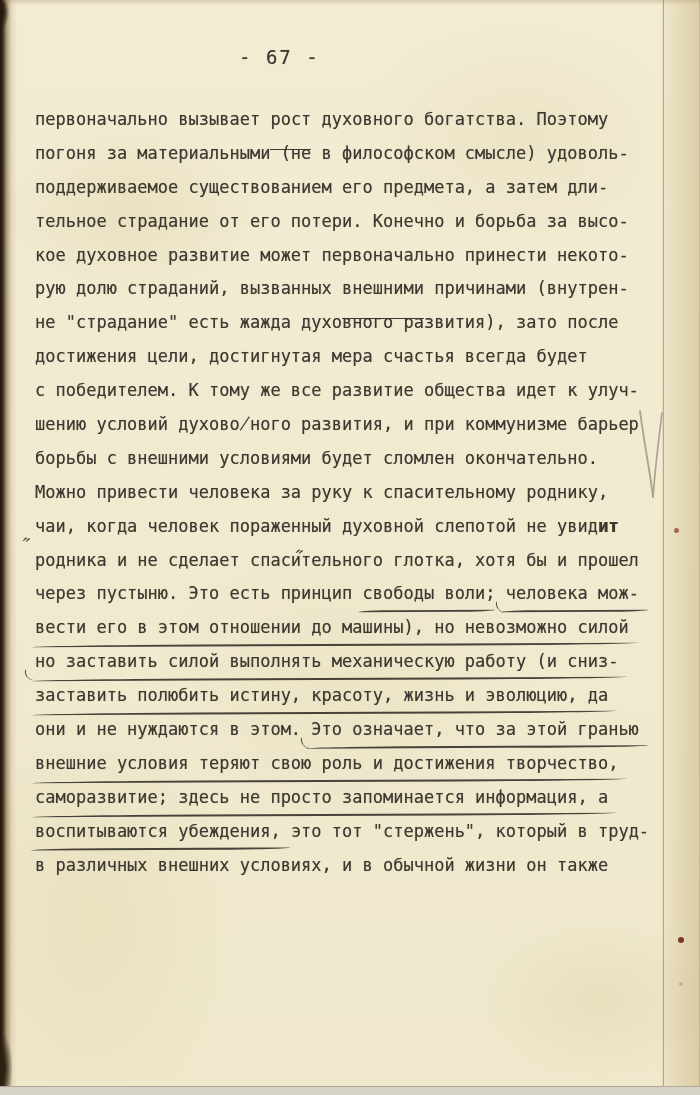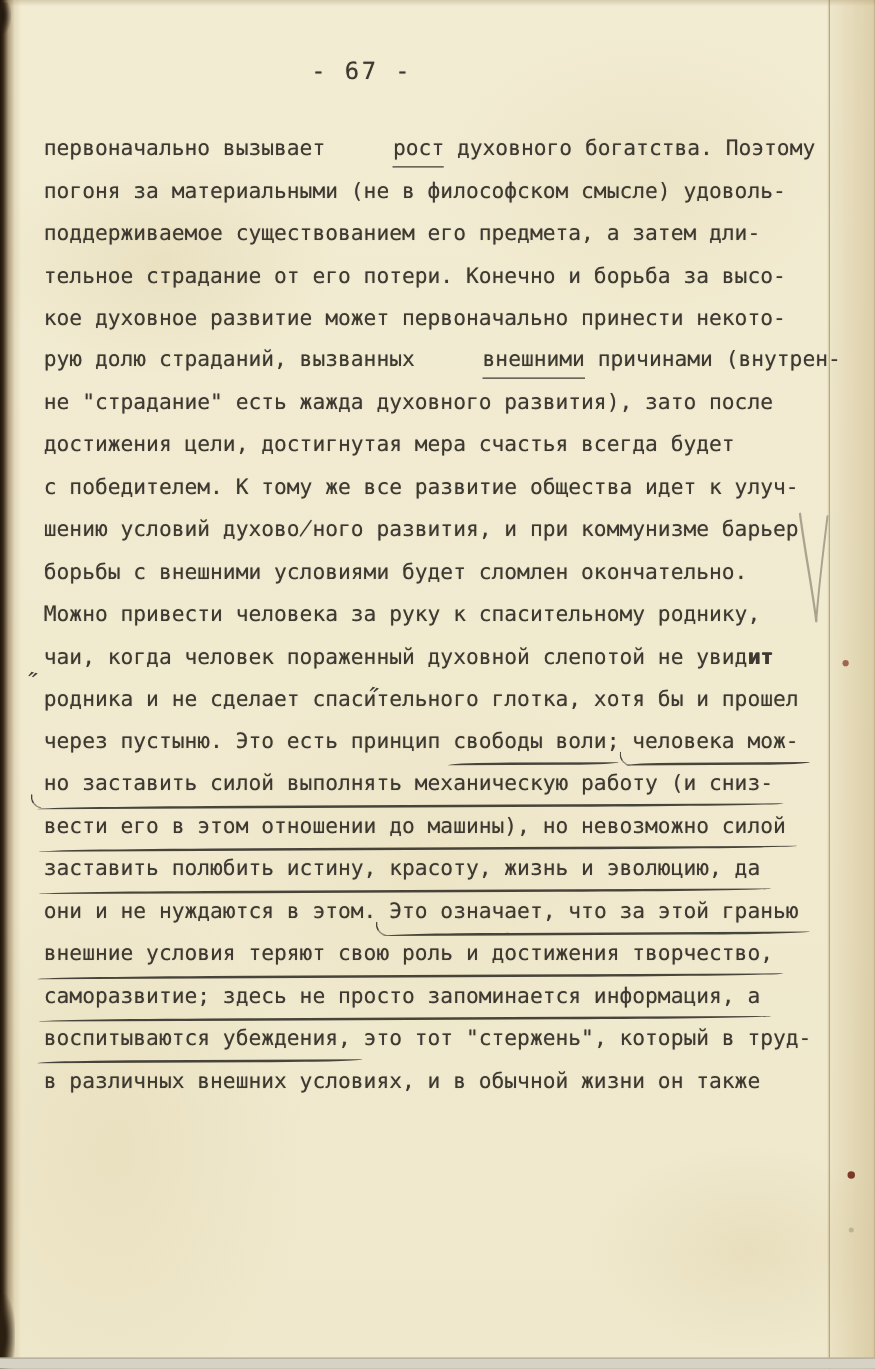--- a/index.html
+++ b/index.html
@@ -21,27 +21,27 @@
   .edge-left-bottom-spot{position:absolute;left:0;top:1035px;width:12px;height:55px;background:radial-gradient(ellipse at 0% 60%,#2a1f10 25%,rgba(42,31,16,0) 78%);}
   .edge-top{position:absolute;left:0;top:0;width:100%;height:5px;
     background:linear-gradient(to bottom,rgba(150,128,88,0.30),rgba(150,128,88,0));}
   .edge-right-strip{position:absolute;right:0;top:0;width:36px;height:100%;
     border-left:1px solid rgba(165,143,98,0.28);
     background:linear-gradient(to right,rgba(198,178,128,0.10),rgba(201,180,130,0.30) 45%,rgba(188,164,112,0.40) 96%,rgba(148,122,76,0.55));}
   .edge-bottom{position:absolute;left:0;bottom:0;width:100%;height:8px;
     background:#d6d2c6;border-top:1px solid rgba(145,135,110,0.55);}
   
   .pagenum{position:absolute;left:239px;top:46px;font-size:19px;letter-spacing:2px;color:#3d3931;
-    text-shadow:0 0 0.7px rgba(61,57,49,0.6);margin-left:10px;}
+    text-shadow:0 0 0.7px rgba(61,57,49,0.6);}
   .textblock{position:absolute;left:35px;top:106px;width:630px;color:#3d3931;
     font-size:17px;text-shadow:0 0 0.7px rgba(61,57,49,0.5);}
   .line{height:33.9px;line-height:26px;white-space:pre;}
   .line span{position:relative;display:inline-block;}
   .b{font-weight:bold;text-shadow:0.7px 0 0 currentColor;}
-  .u-typed{border-bottom:1.7px solid #3f3b33;padding-bottom:1px;margin-left:44px;}
+  .u-typed{border-bottom:1.7px solid #3f3b33;padding-bottom:17px;}
   .u-pen::after{content:"";position:absolute;left:-5px;right:-9px;bottom:-6px;height:2.2px;
     background:#38352e;opacity:0.92;border-radius:100% 0 100% 0 / 7px 0 7px 0;
     transform:rotate(-0.25deg);}
   .hook::before{content:"";position:absolute;left:-11px;bottom:-6px;width:9px;height:9px;
     border-left:1.8px solid #38352e;border-bottom:1.8px solid rgba(56,53,46,0.6);
     border-radius:0 0 0 95%;transform:rotate(10deg);opacity:0.9;}
   
   .hq{position:absolute;font-size:21px;color:#45413a;transform:rotate(14deg);
     font-family:"DejaVu Serif",serif;}
   .hq-open{left:21px;top:534px;}
@@ -76,22 +76,22 @@
       <div class="line"><span>рую долю страданий, вызванных </span><span class="u-typed">внешними</span><span> причинами (внутрен-</span></div>
       <div class="line"><span>не "страдание" есть жажда духовного развития), зато после</span></div>
       <div class="line"><span>достижения цели, достигнутая мера счастья всегда будет</span></div>
       <div class="line"><span>с победителем. К тому же все развитие общества идет к улуч-</span></div>
       <div class="line"><span>шению условий духово̸ного развития, и при коммунизме барьер</span></div>
       <div class="line"><span>борьбы с внешними условиями будет сломлен окончательно.</span></div>
       <div class="line"><span>Можно привести человека за руку к спасительному роднику,</span></div>
       <div class="line"><span>чаи, когда человек пораженный духовной слепотой не увид</span><span class="b">ит</span></div>
       <div class="line"><span>родника и не сделает спасительного глотка, хотя бы и прошел</span></div>
       <div class="line"><span>через пустыню. Это есть принцип </span><span class="u-pen">свободы воли</span><span>; </span><span class="u-pen hook">человека мож-</span></div>
+      <div class="line"><span class="u-pen">вести его в этом отношении до машины), но невозможно силой</span></div>
       <div class="line"><span class="u-pen hook">но заставить силой выполнять механическую работу (и сниз-</span></div>
-      <div class="line"><span class="u-pen">вести его в этом отношении до машины), но невозможно силой</span></div>
       <div class="line"><span class="u-pen">заставить полюбить истину, красоту, жизнь и эволюцию, да</span></div>
       <div class="line"><span>они и не нуждаются в этом. </span><span class="u-pen hook">Это означает, что за этой гранью</span></div>
       <div class="line"><span class="u-pen">внешние условия теряют свою роль и достижения творчество,</span></div>
       <div class="line"><span class="u-pen">саморазвитие; здесь не просто запоминается информация, а</span></div>
       <div class="line"><span class="u-pen">воспитываются убеждения,</span><span> это тот "стержень", который в труд-</span></div>
       <div class="line"><span>в различных внешних условиях, и в обычной жизни он также</span></div>
     </div>
 
   <span class="hq hq-open">″</span>
   <span class="hq hq-close">″</span>

